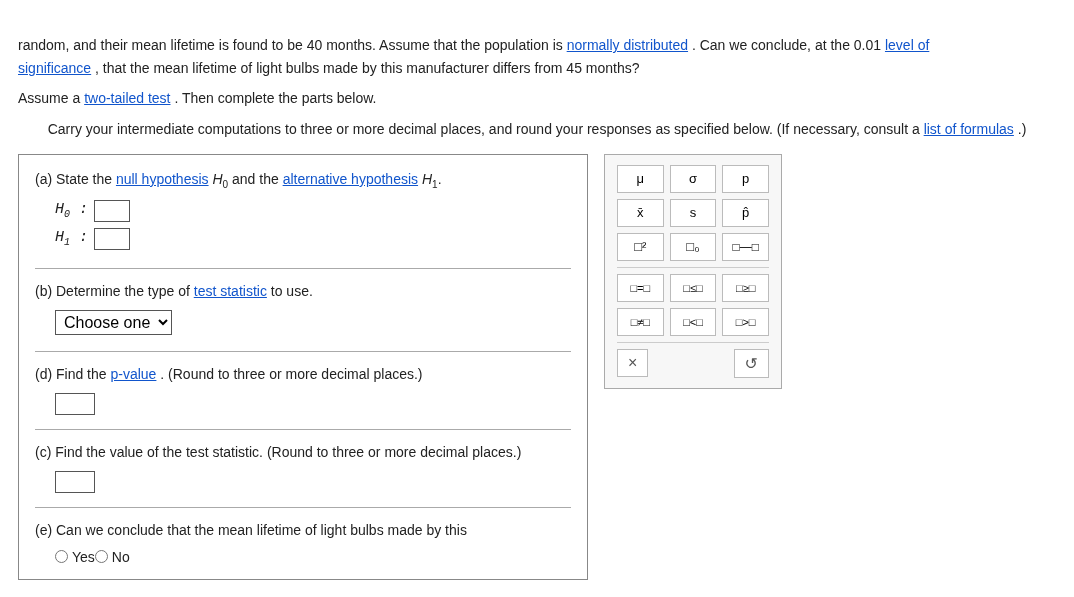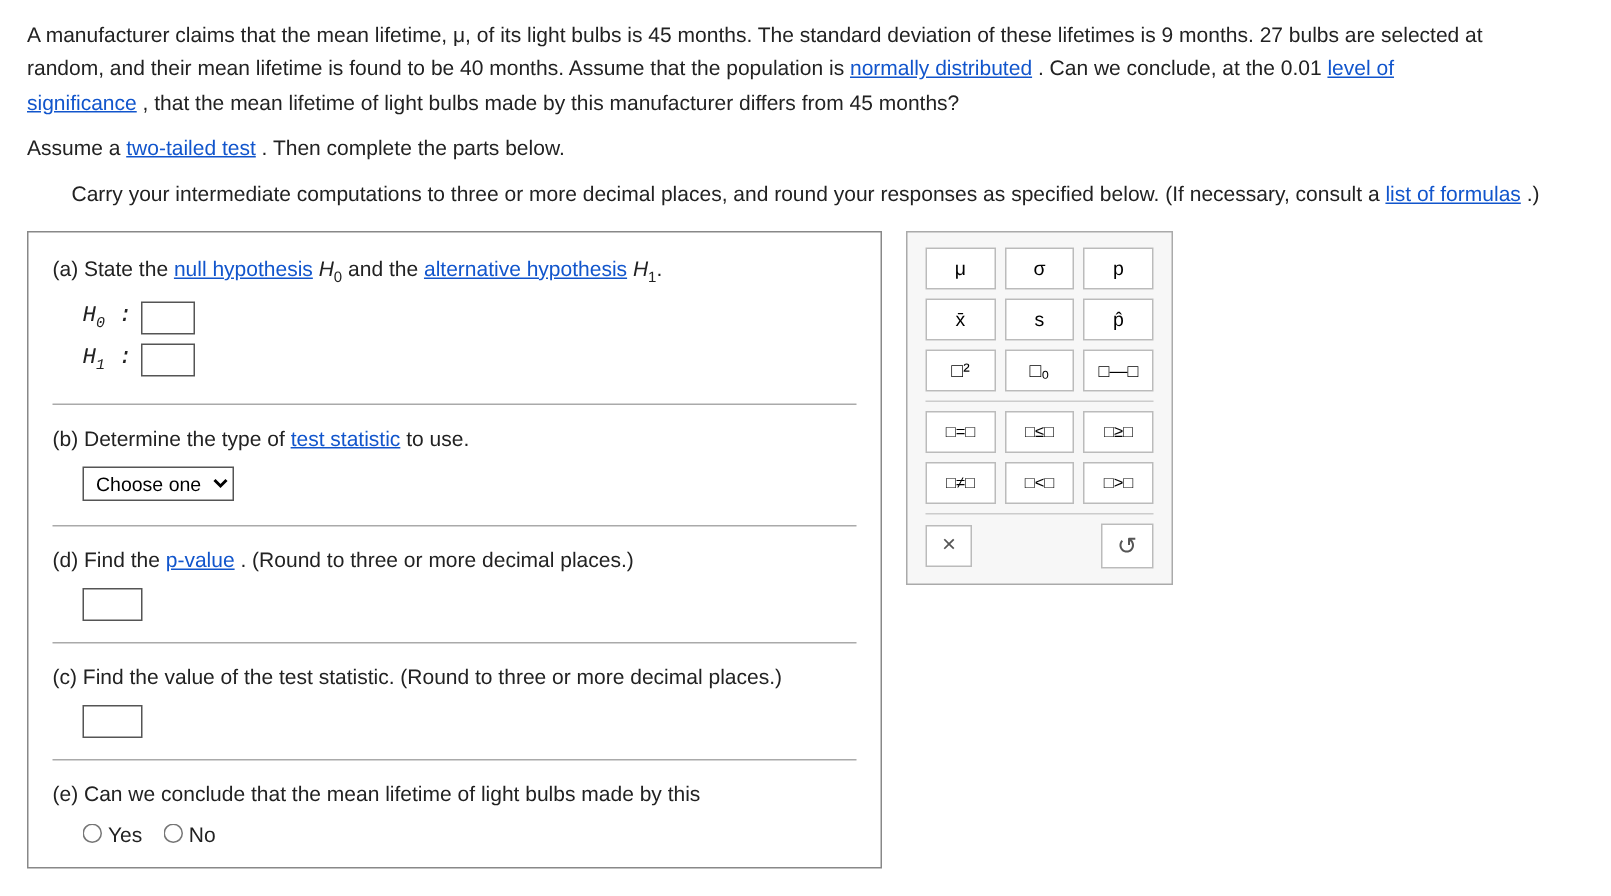--- a/index.html
+++ b/index.html
@@ -73,40 +73,39 @@
       height: 22px;
       border: 1.5px solid #555;
       background: #fff;
       font-size: 13px;
       text-align: center;
     }
     .dropdown-row {
       margin: 4px 0 4px 20px;
     }
     select {
-      font-size: 13px;
+      font-size: 16px;
       padding: 2px 4px;
       border: 1.5px solid #555;
       background: #fff;
       cursor: pointer;
     }
     .value-input-row {
       margin: 6px 0 2px 20px;
     }
     .input-medium {
       width: 40px;
       height: 22px;
       border: 1.5px solid #555;
       background: #fff;
       font-size: 13px;
       text-align: center;
     }
     .radio-row {
       display: flex;
-      gap: 14px;
       margin: 6px 0 0 20px;
       align-items: center;
     }
     .radio-row label {
       display: flex;
       align-items: center;
       gap: 4px;
       cursor: pointer;
     }
     
@@ -167,21 +166,21 @@
       padding: 4px 10px;
       border: 1px solid #bbb;
       background: #fff;
     }
     sub { font-size: 10px; }
   </style>
 </head>
 <body>
 
 <div class="intro-text">
-  <span>A manufacturer claims that the mean lifetime, μ, of its light bulbs is 45 months. The standard deviation of these lifetimes is 9 months. 27 bulbs are selected at</span><br>
+  <br>
   <span>random, and their mean lifetime is found to be 40 months. Assume that the population is</span>
   <a class="underline-link">normally distributed</a>
   <span>. Can we conclude, at the 0.01</span>
   <a class="underline-link">level of</a><br>
   <a class="underline-link">significance</a>
   <span>, that the mean lifetime of light bulbs made by this manufacturer differs from 45 months?</span>
 </div>
 
 <p class="perform-text">
   <span>Assume a</span>

